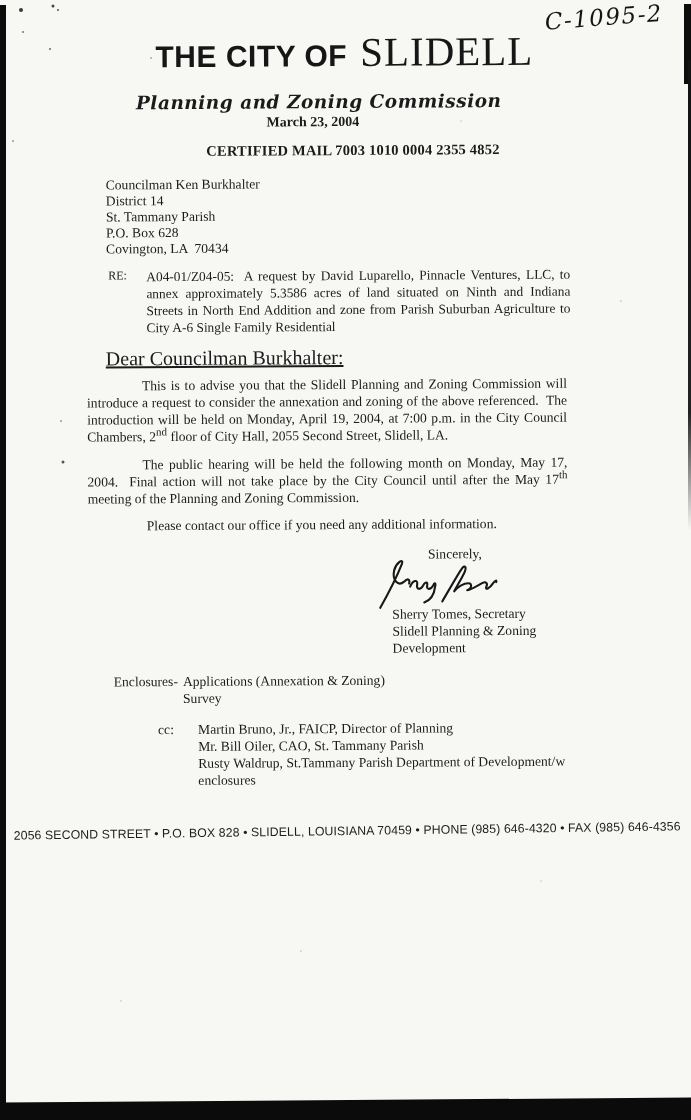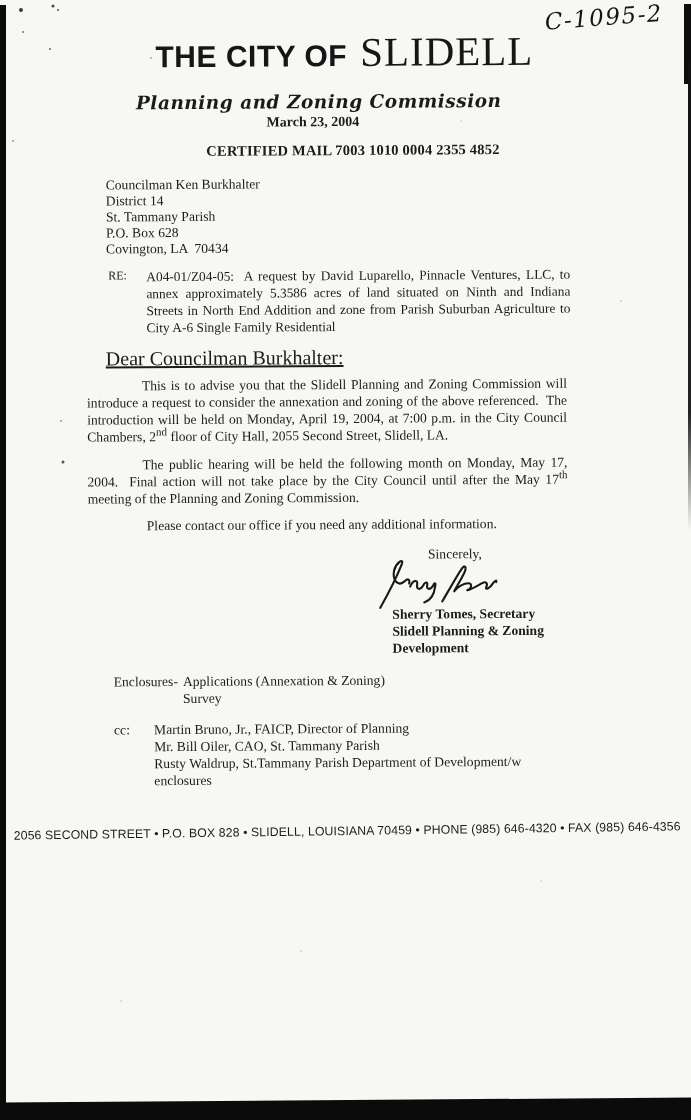--- a/index.html
+++ b/index.html
@@ -50,25 +50,25 @@
   .para{position:absolute;left:88px;width:480px;margin:0;font-size:13.6px;
     line-height:17px;text-align:justify;white-space:pre-wrap;}
   .p1{top:376px;text-indent:55px;}
   .p2{top:455px;text-indent:55px;}
   .p3{top:516px;text-indent:59px;width:500px;text-align:left;}
   sup{font-size:11px;line-height:0;}
   .closing{position:absolute;top:547px;left:380px;font-size:13.6px;margin-left:48px;}
   .signature-svg{position:absolute;top:556px;left:374px;width:125px;height:55px;}
   .signature-svg path{fill:none;stroke:#181818;stroke-width:2.1;
     stroke-linecap:round;stroke-linejoin:round;}
-  .signer{position:absolute;top:606px;left:392px;font-size:13.6px;line-height:17px;font-weight:bold;}
+  .signer{position:absolute;top:606px;left:392px;font-size:13.6px;line-height:17px;}
   .enclosures{position:absolute;top:672px;left:113px;font-size:13.6px;
     display:flex;gap:5px;line-height:17px;}
   .cc{position:absolute;top:720px;left:113px;font-size:13.6px;display:flex;line-height:17px;}
-  .cc-label{width:40px;flex:0 0 40px;}
+  .cc-label{width:40px;flex:0 0 40px;margin-left:44px;}
   .footer{position:absolute;top:824px;left:0;width:691px;text-align:center;
     font-family:"Liberation Sans",sans-serif;font-size:12.3px;letter-spacing:0.1px;
     transform:rotate(-0.45deg);color:#1d1d1d;}
 </style>
 </head>
 <body>
 
 <div class="page">
 
   <div class="specks"></div>

